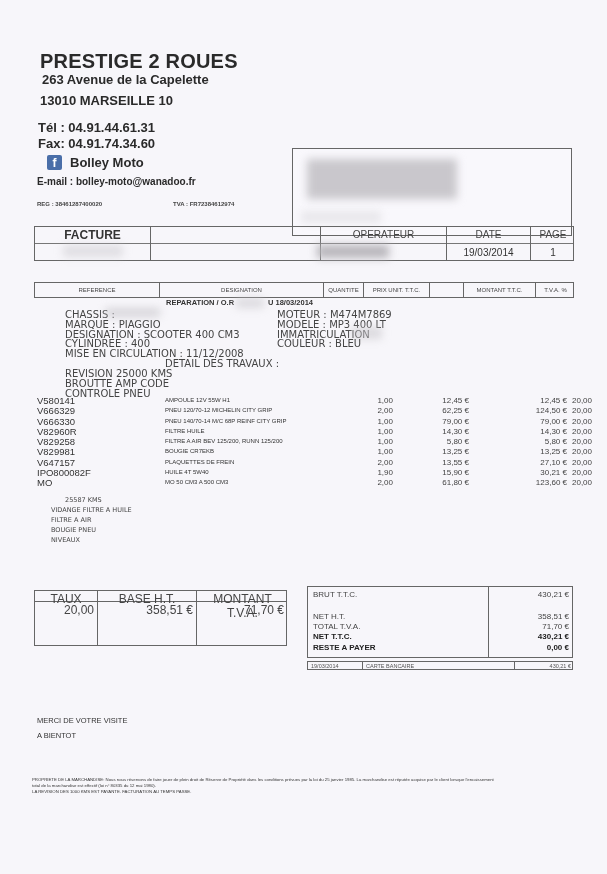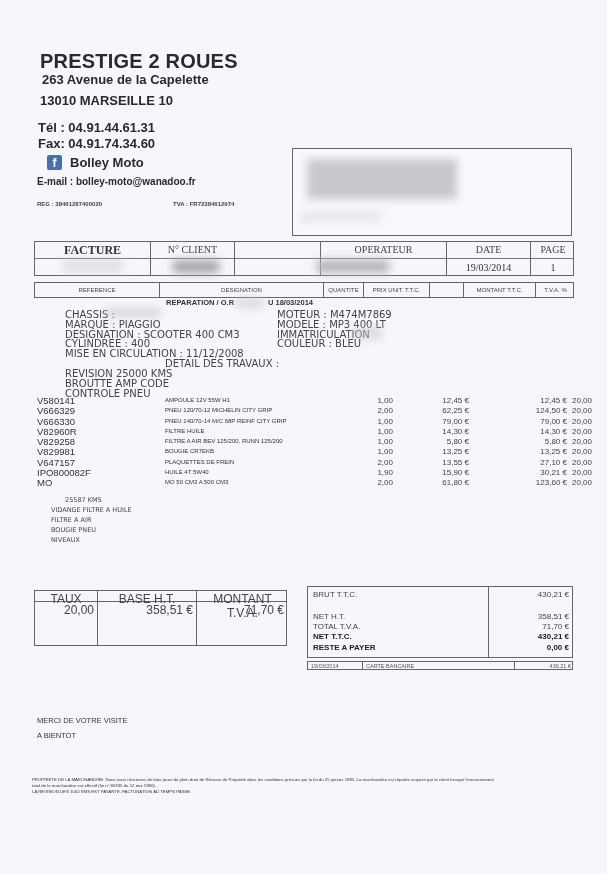--- a/index.html
+++ b/index.html
@@ -13,21 +13,21 @@
   .fax { left: 38px; top: 136px; font-size: 13px; font-weight: bold; }
   .fb-row { left: 47px; top: 155px; display: flex; align-items: center; gap: 8px; font-size: 13px; font-weight: bold; }
   .fb-icon { width: 15px; height: 15px; background: #4a6ea8; color: #fff; font-size: 12px; font-weight: bold; display: flex; align-items: flex-end; justify-content: center; border-radius: 2px; line-height: 13px; }
   .email { left: 37px; top: 176px; font-size: 10px; font-weight: bold; }
   .reg { left: 37px; top: 201px; font-size: 6px; font-weight: bold; color: #444; }
   .tva-id { left: 173px; top: 201px; font-size: 6px; font-weight: bold; color: #444; }
 
   .client-box { left: 292px; top: 148px; width: 280px; height: 88px; border: 1.5px solid #666; background: #f9f8fc; }
   .blur { background: #c9c7cc; filter: blur(4px); position: absolute; }
 
-  .hdr-table { left: 34px; top: 241px; width: 540px; height: 35px; border: 1px solid #666; font-family: Liberation Serif, serif; }
+  .hdr-table { left: 34px; top: 226px; width: 540px; height: 35px; border: 1px solid #666; }
   .hdr-table .cell { position: absolute; border-right: 1px solid #666; height: 100%; }
   .hdr-table .lbl { position: absolute; top: 2px; width: 100%; text-align: center; font-size: 10px; color: #444; }
   .hdr-table .val { position: absolute; top: 20px; width: 100%; text-align: center; font-size: 10px; color: #333; }
   .hdr-table .mid { position: absolute; left: 0; top: 16px; width: 100%; border-top: 1px solid #777; }
   .facture-lbl { font-weight: bold; font-size: 12px !important; top: 1px !important; color: #333 !important; }
 
   .col-table { left: 34px; top: 282px; width: 540px; height: 16px; border: 1px solid #666; font-size: 6px; color: #444; }
   .col-table .c { position: absolute; top: 0; height: 100%; border-right: 1px solid #666; display: flex; align-items: center; justify-content: center; }
 
   .rep-title { left: 166px; top: 298px; font-size: 7.5px; font-weight: bold; color: #333; }
@@ -82,24 +82,20 @@
 <div class="abs client-box">
   <div class="blur" style="left:14px;top:10px;width:150px;height:40px;"></div>
   <div class="blur" style="left:8px;top:62px;width:80px;height:12px;opacity:0.35;"></div>
 </div>
 
 <div class="abs hdr-table">
   <div class="mid"></div>
   <div class="cell" style="left:0;width:116px;">
     <div class="lbl facture-lbl">FACTURE</div>
     <div class="blur" style="left:28px;top:18px;width:60px;height:12px;opacity:0.5;"></div>
-  </div>
-  <div class="cell" style="left:116px;width:84px;">
-    <div class="lbl">N° CLIENT</div>
-    <div class="blur" style="left:22px;top:18px;width:46px;height:13px;background:#a9a7ae;"></div>
   </div>
   <div class="cell" style="left:200px;width:86px;"></div>
   <div class="cell" style="left:286px;width:126px;">
     <div class="lbl">OPERATEUR</div>
     <div class="blur" style="left:-4px;top:18px;width:72px;height:13px;background:#b7b5ba;"></div>
   </div>
   <div class="cell" style="left:412px;width:84px;">
     <div class="lbl">DATE</div>
     <div class="val">19/03/2014</div>
   </div>

